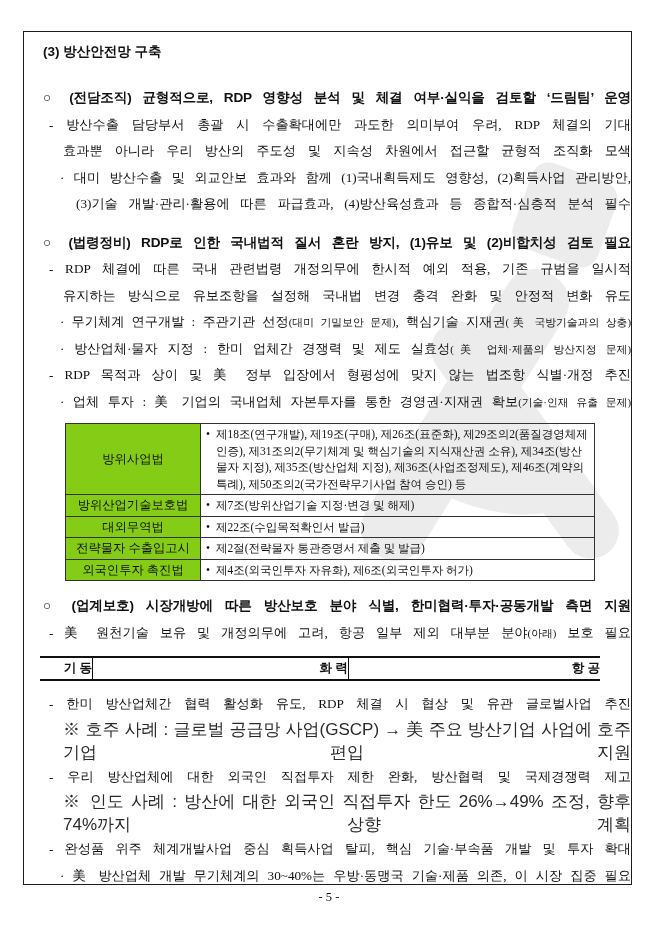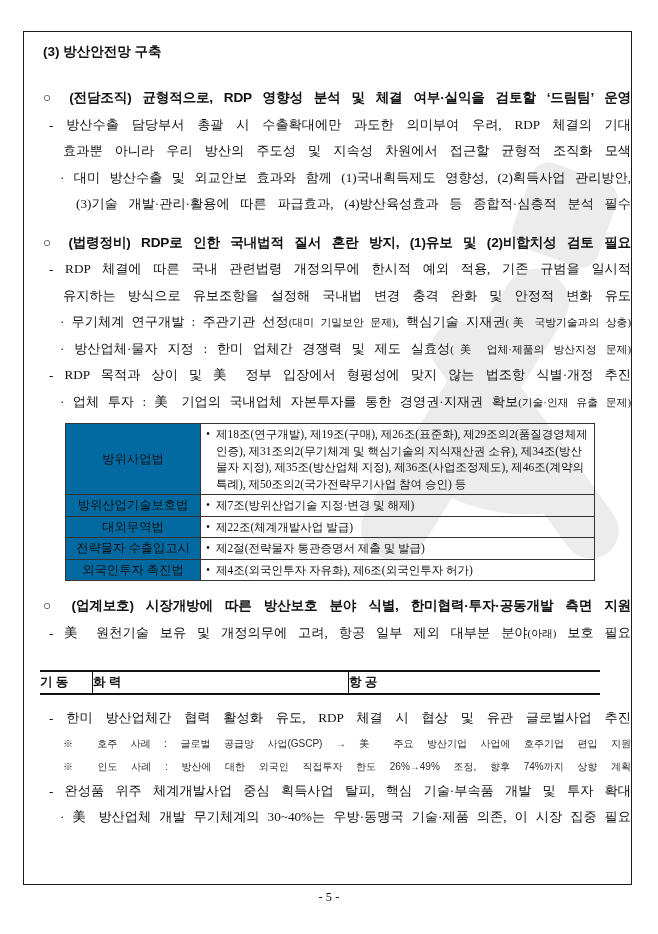--- a/index.html
+++ b/index.html
@@ -32,39 +32,39 @@
   }
   .line {
     font-size:13.2px; line-height:26.5px; text-align:justify; text-align-last:justify;
   }
   .ind1 { padding-left:6px; }    
   .ind2 { padding-left:20px; }   
   .ind3 { padding-left:17px; }   
   .ind4 { padding-left:33px; }   
   .small { font-size:10.8px;margin-top:32px; }
   .note {
-    font-family:"Liberation Sans", sans-serif; font-size:10px; color:#2a2a2a;
+    font-family:"Liberation Sans", sans-serif; font-size:17px; color:#2a2a2a;
     line-height:23px; padding-left:20px; text-align:justify; text-align-last:justify;
   }
   .gap12 { height:12px; } .gap10 { height:10px; }
 
   table { border-collapse:collapse; }
   .law-table {
     margin:8px 0 0 22px; width:530px; font-size:11.5px; line-height:16.5px;
     border:1.6px solid #1c1c1c;
   }
   .law-table td { border:1px solid #333; padding:2px 5px; }
   .law-table td.law-name {
-    background:#0369a1; width:130px; text-align:center; font-size:12.3px; padding:2px 2px;
+    background:#84cc16; width:130px; text-align:center; font-size:12.3px; padding:2px 2px;
   }
   .art { display:flex; gap:6px; text-align:left; }
   .art .blt { flex:0 0 auto; }
 
   .cat-table {
-    margin:24px 0 0 -3px; width:560px; font-size:12.3px; text-align:left;
+    margin:10px 0 0 -3px; width:560px; font-size:12.3px; text-align:right;
     border-top:2px solid #111; border-bottom:2px solid #111;
   }
   .cat-table th {
     font-weight:bold; border-bottom:1.2px solid #111; padding:2px 0; font-size:12.6px;
   }
   .cat-table td { padding:3px 2px; line-height:17px; }
   .cat-table th + th, .cat-table td + td { border-left:1px solid #111; }
   .col-mob { width:52px; }
 
   .page-number {
@@ -126,21 +126,21 @@
               <span class="blt">•</span>
               <span>제7조(방위산업기술 지정·변경 및 해제)</span>
             </div>
       </td>
     </tr>
     <tr>
       <td class="law-name">대외무역법</td>
       <td>
         <div class="art">
               <span class="blt">•</span>
-              <span>제22조(체계개발사업 발급)</span>
+              <span>제22조(수입목적확인서 발급)</span>
             </div>
       </td>
     </tr>
     <tr>
       <td class="law-name">전략물자 수출입고시</td>
       <td>
         <div class="art">
               <span class="blt">•</span>
               <span>제2절(전략물자 통관증명서 제출 및 발급)</span>
             </div>
@@ -172,19 +172,20 @@
       <th>화 력</th>
       <th>항 공</th>
     </tr>
   </tbody>
     </table>
 
   <div class="gap10"></div>
 
   <div class="line ind1">- 한미 방산업체간 협력 활성화 유도, RDP 체결 시 협상 및 유관 글로벌사업 추진</div>
   <div class="note">※ 호주 사례 : 글로벌 공급망 사업(GSCP) → 美 주요 방산기업 사업에 호주기업 편입 지원</div>
+  <div class="line ind1">- 우리 방산업체에 대한 외국인 직접투자 제한 완화, 방산협력 및 국제경쟁력 제고</div>
   <div class="note">※ 인도 사례 : 방산에 대한 외국인 직접투자 한도 26%→49% 조정, 향후 74%까지 상향 계획</div>
   <div class="line ind1">- 완성품 위주 체계개발사업 중심 획득사업 탈피, 핵심 기술·부속품 개발 및 투자 확대</div>
   <div class="line ind3">· 美 방산업체 개발 무기체계의 30~40%는 우방·동맹국 기술·제품 의존, 이 시장 집중 필요</div>
 
 </div>
 
 <div class="page-number">- 5 -</div>
 
 </body></html>

